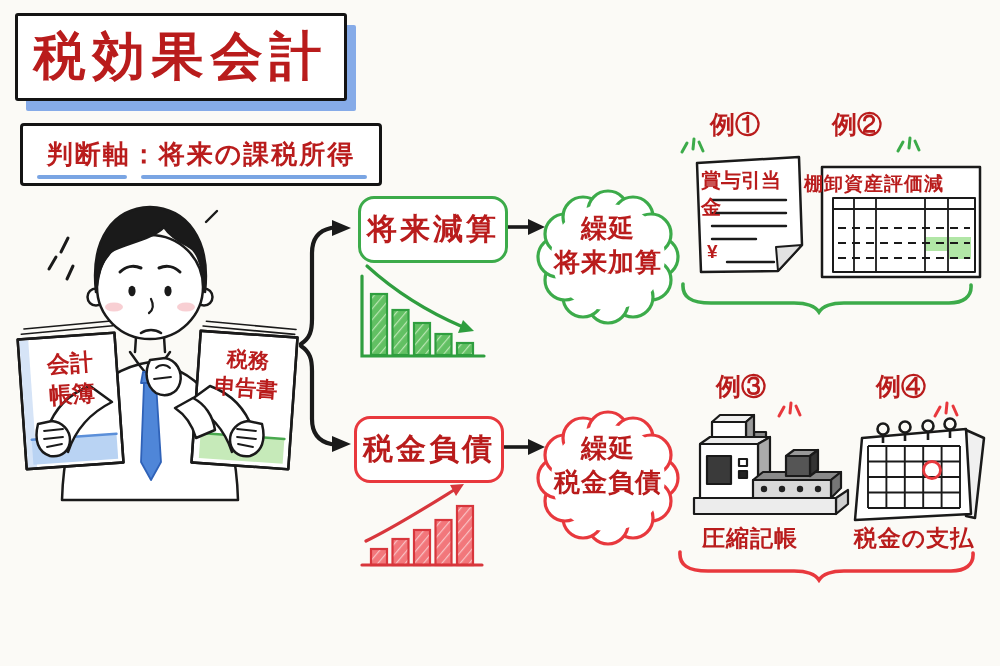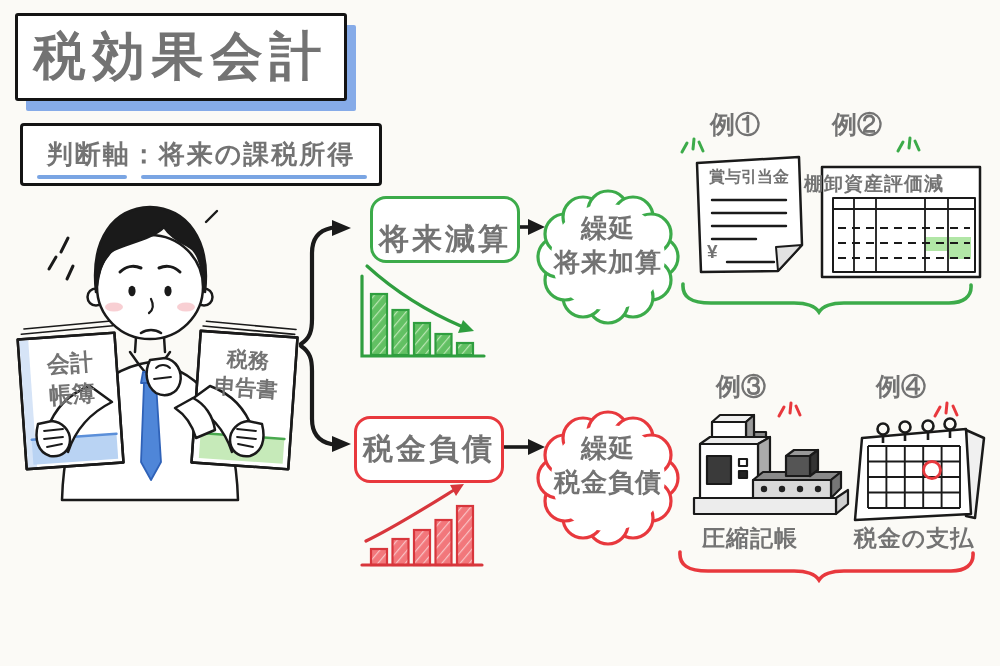--- a/index.html
+++ b/index.html
@@ -1,18 +1,18 @@
 <!DOCTYPE html>
 <html><head>
 <meta charset="utf-8">
 <style>
   html,body{margin:0;padding:0;}
   .stage{
     position:relative;width:1000px;height:666px;overflow:hidden;
-    background:#fbfaf6;color:#737373;
+    background:#fbfaf6;color:#b91c1c;
     font-family:"Liberation Sans",sans-serif;
   }
   svg.canvas{position:absolute;left:0;top:0;z-index:1;}
   .txt{position:absolute;z-index:2;}
 
   .title-box{
     left:15px;top:13px;width:326px;height:82px;z-index:2;
     background:#fff;border:3.5px solid #141414;border-radius:3px;
     box-shadow:10px 11px 0 -1px #86abe8;
     display:flex;align-items:center;justify-content:center;
@@ -26,32 +26,32 @@
   }
   .u-line{position:absolute;height:4px;background:#6b9be0;border-radius:2px;bottom:4px;opacity:.9;}
   .u1{left:14px;width:90px;}
   .u2{left:118px;width:226px;}
 
   .branch-box{
     width:144px;height:61px;z-index:2;background:#fff;
     border-radius:16px;display:flex;align-items:center;justify-content:center;
     font-size:30px;font-weight:700;letter-spacing:3px;
   }
-  .box-green{left:370px;top:196px;border:3.5px solid #3cab4a;align-items:flex-end;}
+  .box-green{left:358px;top:196px;border:3.5px solid #3cab4a;}
   .box-red{left:354px;top:416px;border:3.5px solid #e8383d;}
 
   .cloud-text{
     width:124px;text-align:center;z-index:2;
     font-size:26px;font-weight:700;line-height:1.3;letter-spacing:1px;
   }
   .cloud-green{left:546px;top:212px;}
   .cloud-red{left:546px;top:432px;}
 
   .ex-label{width:70px;text-align:center;font-size:25px;font-weight:700;z-index:2;}
-  .doc-title{left:701px;top:167px;width:96px;text-align:center;font-size:16px;font-weight:700;z-index:2;}
+  .doc-title{left:701px;top:167px;width:96px;font-size:20px;font-weight:700;z-index:2;}
   .yen{left:707px;top:241px;font-size:19px;font-weight:700;z-index:2;}
   .tbl-title{left:792px;top:171px;width:152px;text-align:right;font-size:19px;font-weight:700;letter-spacing:1px;z-index:2;}
   .caption{font-size:23px;font-weight:700;text-align:center;z-index:2;letter-spacing:1px;}
 
   .book-label{z-index:2;font-weight:700;text-align:center;line-height:1.35;}
   .book-left{left:38px;top:348px;width:66px;font-size:23px;transform:rotate(-4deg);}
   .book-right{left:209px;top:346px;width:76px;font-size:21px;transform:rotate(4deg);}
 
   .bars0 rect{fill:url(#gHatch);stroke:#2f9e3f;stroke-width:2.2;}
   .bars1 rect{fill:url(#rHatch);stroke:#d8363c;stroke-width:2.2;}

